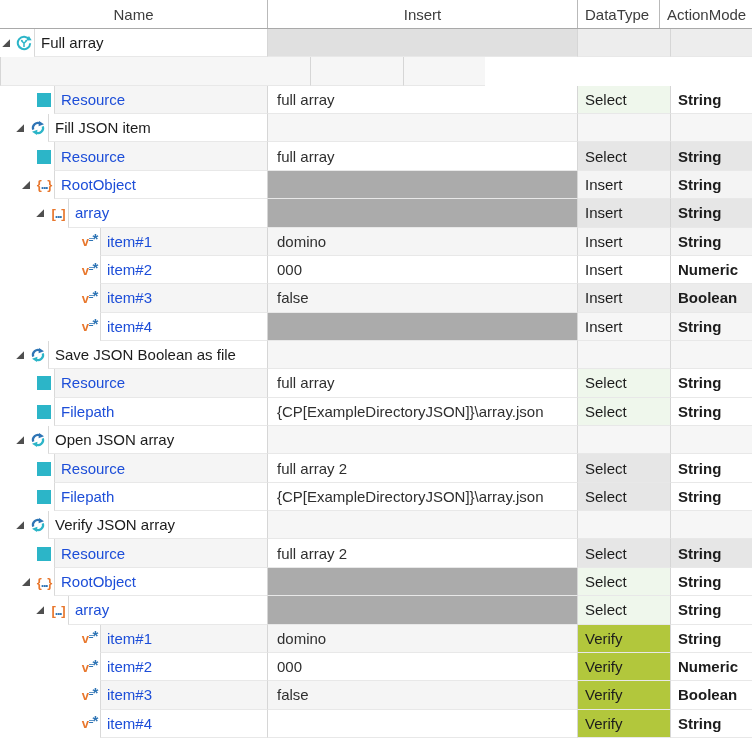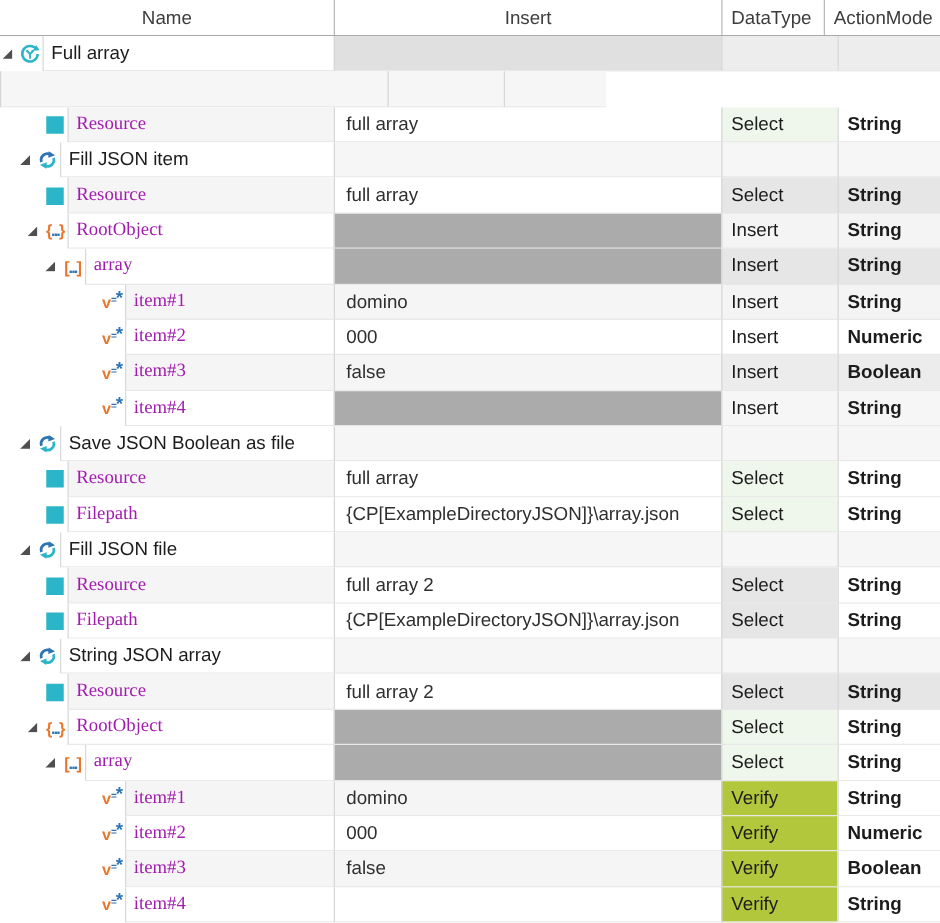--- a/index.html
+++ b/index.html
@@ -27,21 +27,21 @@
   .tico .oc{color:#e8772d;}
   .tico .bc{color:#2e74b5;letter-spacing:-1.5px;}
   .vs{font-weight:bold;white-space:nowrap;}
   .vs .v{color:#e8772d;font-size:13px;}
   .vs .eq{color:#2e74b5;font-size:8px;position:relative;top:-2px;margin-left:0px;}
   .vs .st{color:#2e74b5;font-size:15px;position:relative;top:-3px;margin-left:-1px;}
   .ntext{flex:1 1 auto;height:100%;display:flex;align-items:center;padding-left:6px;
          border-left:1px solid #d9d9d9;border-bottom:1px solid #e8e8e8;font-size:15px;
          white-space:nowrap;overflow:hidden;}
   .ntext.step{color:#1c1c1c;}
-  .ntext.param{color:#a21caf;font-family:Liberation Serif, serif;}
+  .ntext.param{color:#1d4ed8;}
   .vc{width:310px;border-left:1px solid #d6d6d6;border-bottom:1px solid #e8e8e8;
       display:flex;align-items:center;padding-left:9px;font-size:15px;color:#2f2f2f;white-space:nowrap;overflow:hidden;}
   .ac{width:93px;border-left:1px solid #d6d6d6;border-bottom:1px solid #e8e8e8;
       display:flex;align-items:center;padding-left:7px;font-size:15px;color:#1c1c1c;}
   .dc{width:82px;border-left:1px solid #d6d6d6;border-bottom:1px solid #e8e8e8;
       display:flex;align-items:center;padding-left:7px;font-size:15px;color:#1c1c1c;font-weight:bold;}
 </style>
 </head>
 <body>
 
@@ -272,21 +272,21 @@
             <span class="tri"></span>
           </span>
           <span class="ibox">
             <svg width="16" height="16" viewBox="0 0 16 16">
               <path d="M3.2 9.6 A5 5 0 0 1 10.4 3.6" fill="none" stroke="#2e74b5" stroke-width="2.2"></path>
               <path d="M9.0 1.0 L14.0 4.2 L8.6 6.2 Z" fill="#2e74b5"></path>
               <path d="M12.8 6.4 A5 5 0 0 1 5.6 12.4" fill="none" stroke="#2cb5c8" stroke-width="2.2"></path>
               <path d="M7.0 15.0 L2.0 11.8 L7.4 9.8 Z" fill="#2cb5c8"></path>
             </svg>
           </span>
-          <span class="ntext step" style="background:#ffffff">Fill JSON file</span>
+          <span class="ntext step" style="background:#ffffff">Open JSON array</span>
         </div>
         <div class="vc" style="background:#f6f6f6"></div>
         <div class="ac" style="background:#f6f6f6"></div>
         <div class="dc" style="background:#f6f6f6"></div>
       </div>
       <div class="row">
         <div class="nc">
           <span class="ind" style="width:22px"></span>
           <span class="ab"></span>
           <span class="ibox">
@@ -318,21 +318,21 @@
             <span class="tri"></span>
           </span>
           <span class="ibox">
             <svg width="16" height="16" viewBox="0 0 16 16">
               <path d="M3.2 9.6 A5 5 0 0 1 10.4 3.6" fill="none" stroke="#2e74b5" stroke-width="2.2"></path>
               <path d="M9.0 1.0 L14.0 4.2 L8.6 6.2 Z" fill="#2e74b5"></path>
               <path d="M12.8 6.4 A5 5 0 0 1 5.6 12.4" fill="none" stroke="#2cb5c8" stroke-width="2.2"></path>
               <path d="M7.0 15.0 L2.0 11.8 L7.4 9.8 Z" fill="#2cb5c8"></path>
             </svg>
           </span>
-          <span class="ntext step" style="background:#ffffff">String JSON array</span>
+          <span class="ntext step" style="background:#ffffff">Verify JSON array</span>
         </div>
         <div class="vc" style="background:#f6f6f6"></div>
         <div class="ac" style="background:#f6f6f6"></div>
         <div class="dc" style="background:#f6f6f6"></div>
       </div>
       <div class="row">
         <div class="nc">
           <span class="ind" style="width:22px"></span>
           <span class="ab"></span>
           <span class="ibox">

